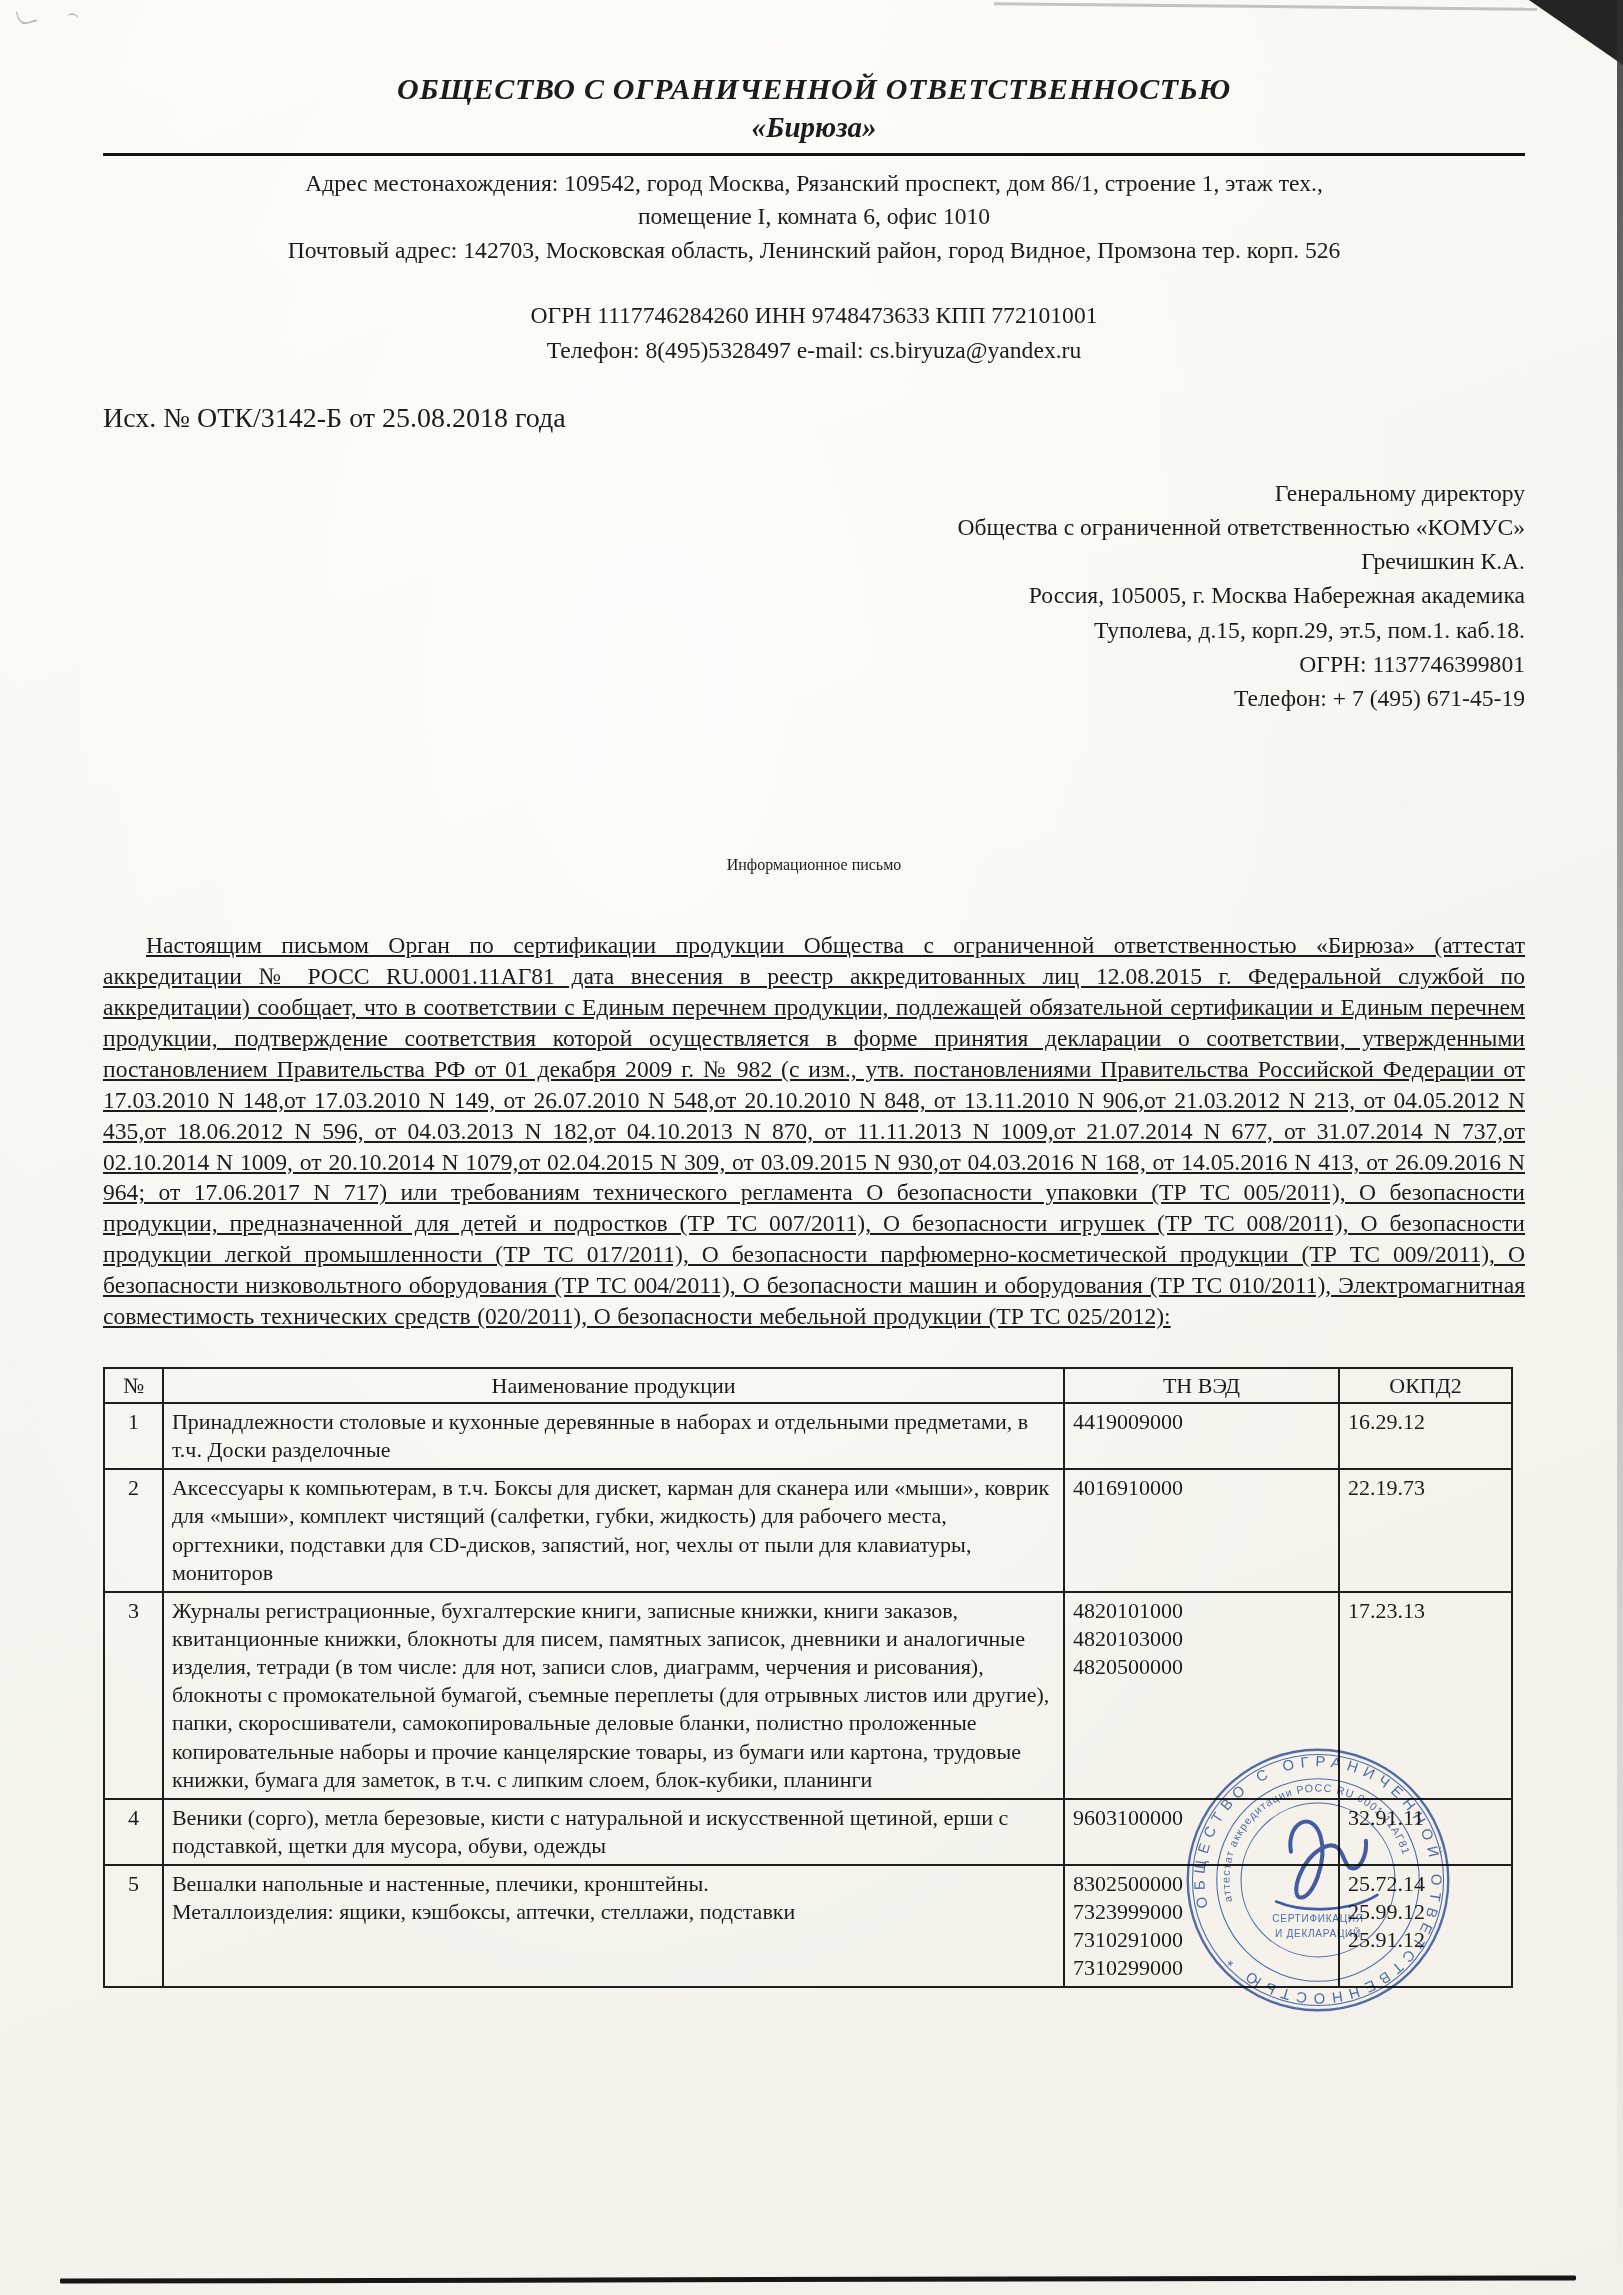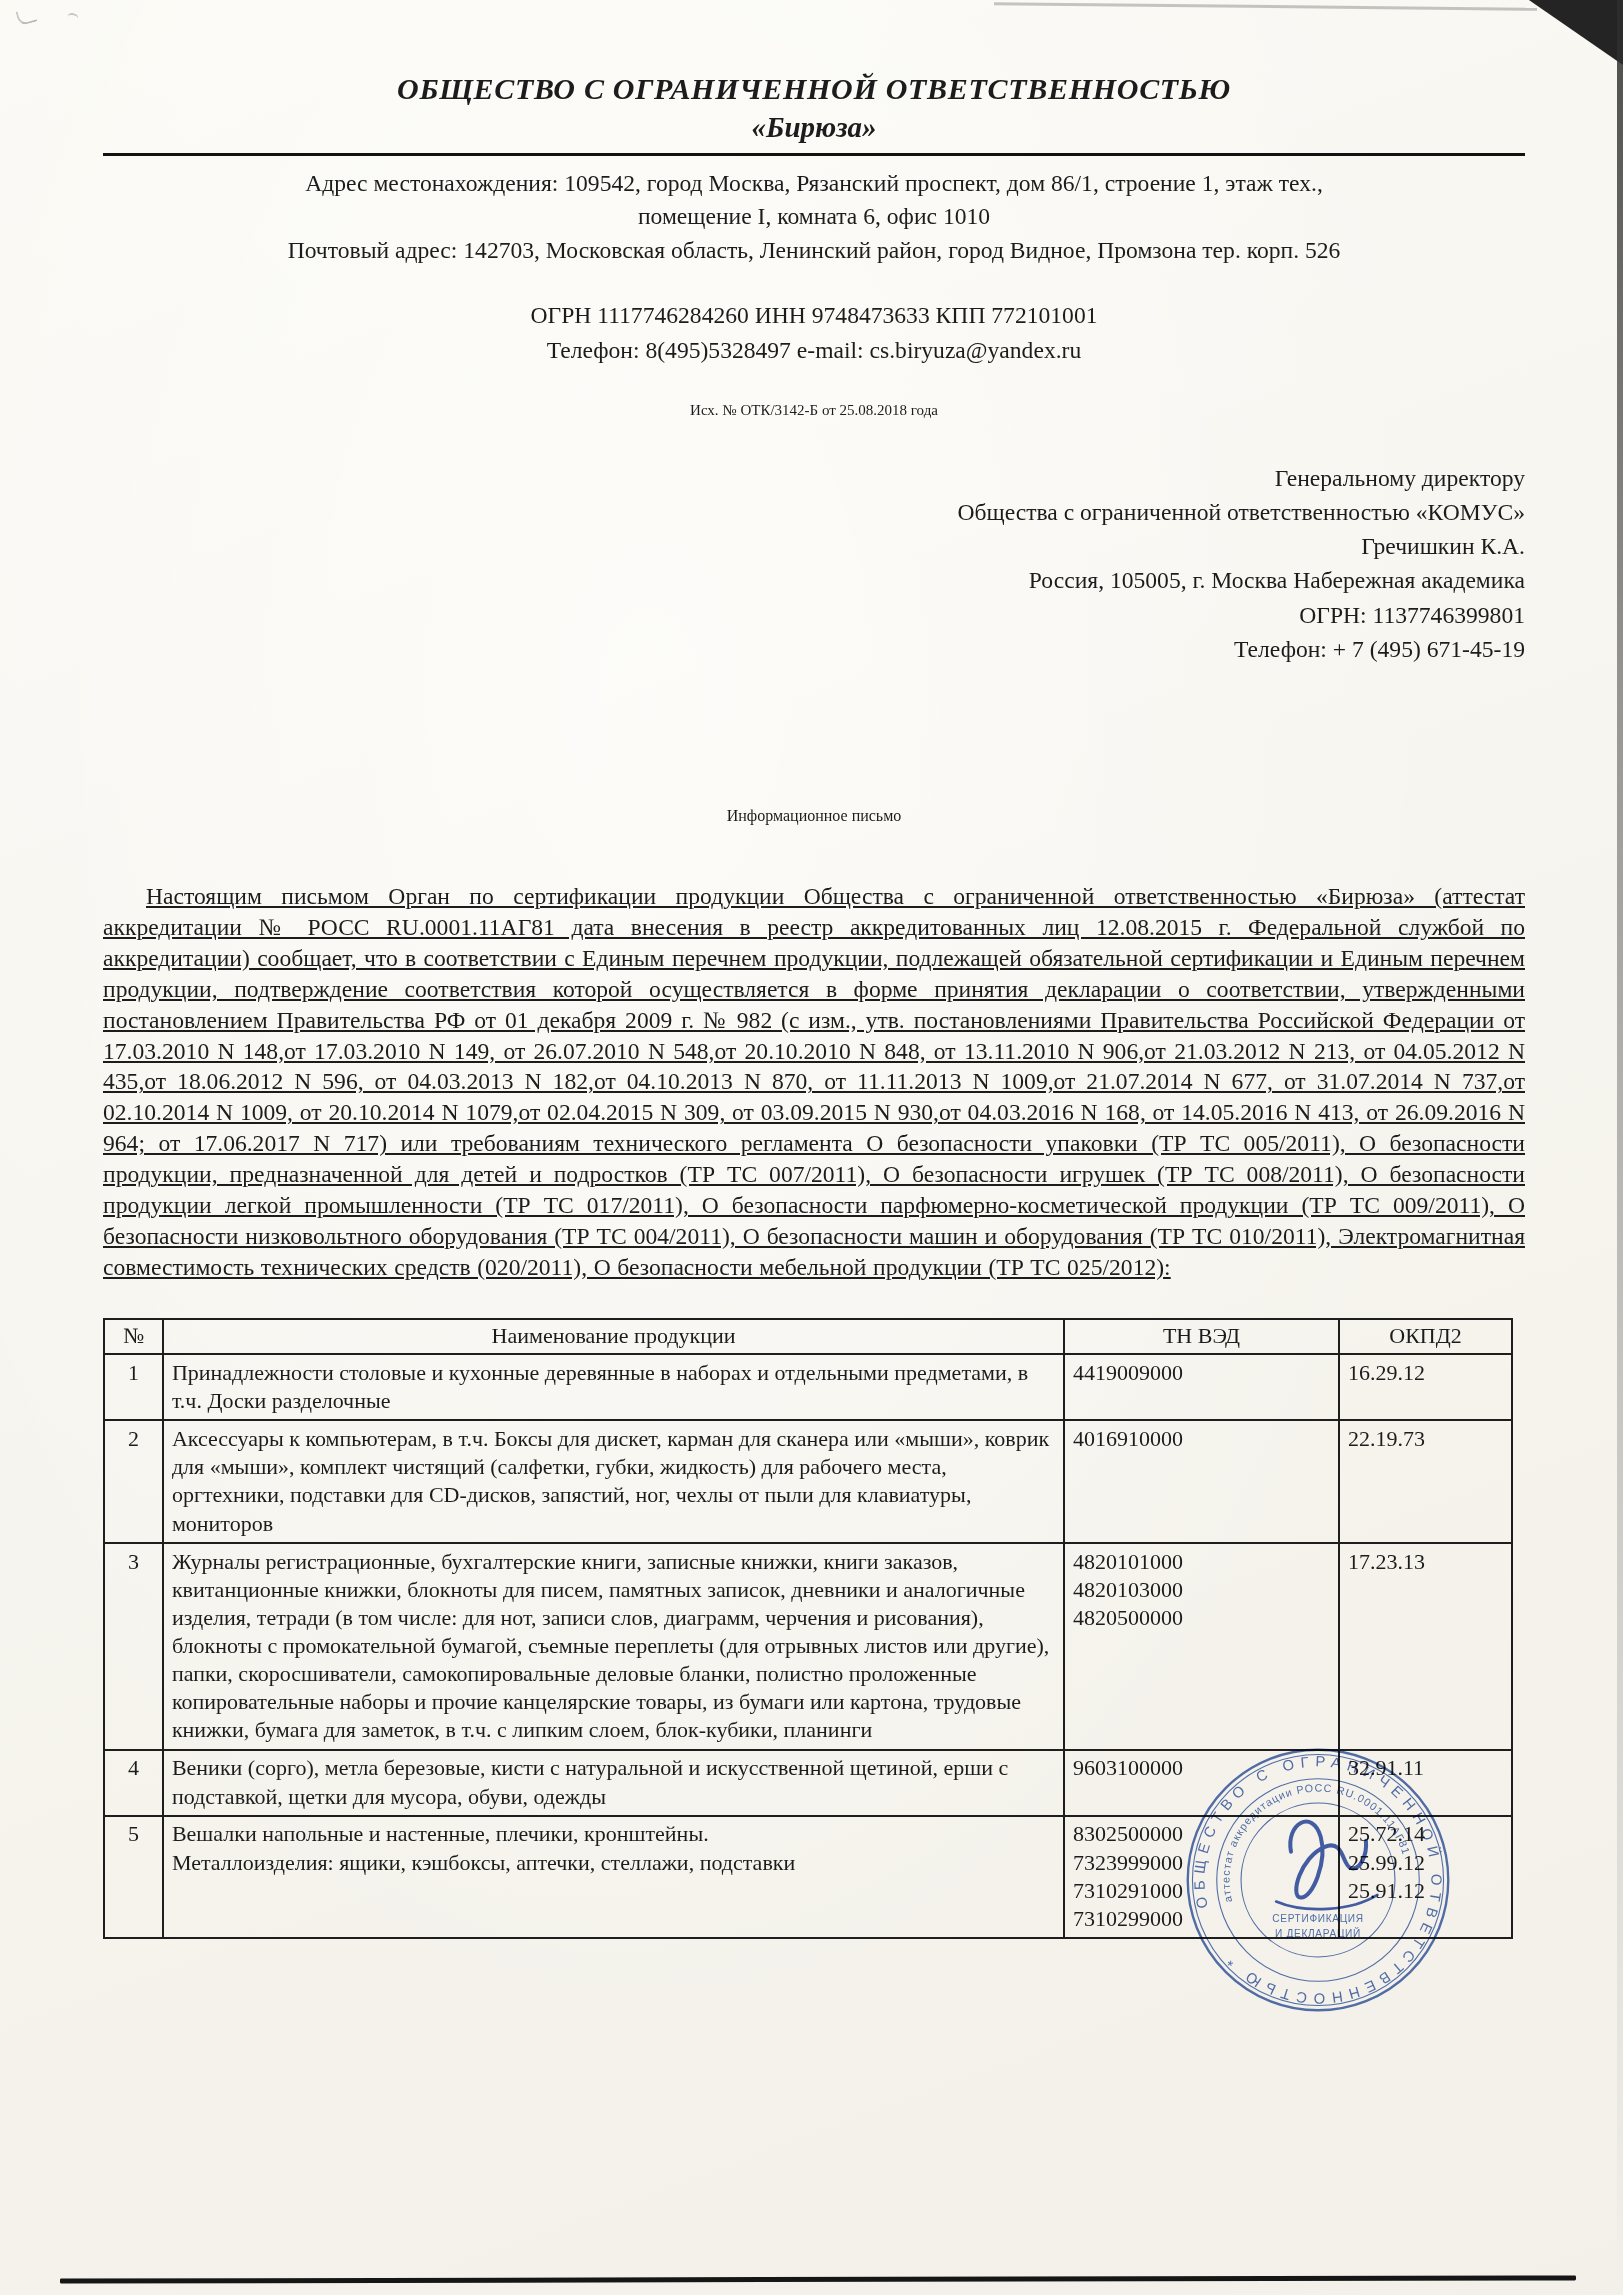--- a/index.html
+++ b/index.html
@@ -17,21 +17,21 @@
   .content{padding:72px 98px 0 103px;}
 
   
   .org-type{font-size:30px;font-weight:bold;font-style:italic;text-align:center;letter-spacing:0.7px;}
   .org-name{font-size:29px;font-weight:bold;font-style:italic;text-align:center;margin-top:5.2px;}
   .head-rule{border-bottom:3.9px solid #121212;margin-top:9.2px;}
   .addr{font-size:23.6px;text-align:center;line-height:1.42;margin-top:10.5px;}
   .addr-cont{font-size:23.6px;text-align:center;line-height:1.42;}
   .ogrn-block{margin-top:31px;text-align:center;font-size:23.6px;line-height:1.45;}
 
-  .outgoing{margin-top:35px;font-size:15px;text-align:center;}
+  .outgoing{margin-top:35px;font-size:28px;text-align:left;}
 
   .recipient{margin-top:42px;text-align:right;font-size:23.6px;line-height:1.45;}
 
   .letter-title{margin-top:141px;text-align:center;font-size:16px;}
 
   .body-par{
     margin-top:56px;font-size:23.6px;line-height:1.31;
     text-align:justify;text-indent:43px;
     word-spacing:0.7px;
     text-decoration:underline;
@@ -107,20 +107,21 @@
       </div>
     </header>
 
     <div class="outgoing">Исх. № ОТК/3142-Б от 25.08.2018 года</div>
 
     <div class="recipient">
       <div>Генеральному директору</div>
       <div>Общества с ограниченной ответственностью «КОМУС»</div>
       <div>Гречишкин К.А.</div>
       <div>Россия, 105005, г. Москва Набережная академика</div>
+      <div>Туполева, д.15, корп.29, эт.5, пом.1. каб.18.</div>
       <div>ОГРН: 1137746399801</div>
       <div>Телефон: + 7 (495) 671-45-19</div>
     </div>
 
     <div class="letter-title">Информационное письмо</div>
 
     <p class="body-par">Настоящим письмом Орган по сертификации продукции Общества с ограниченной ответственностью «Бирюза» (аттестат аккредитации № РОСС RU.0001.11АГ81 дата внесения в реестр аккредитованных лиц  12.08.2015 г. Федеральной службой по аккредитации) сообщает, что в соответствии с Единым перечнем продукции, подлежащей обязательной сертификации и Единым перечнем продукции, подтверждение соответствия которой осуществляется в форме принятия декларации о соответствии, утвержденными постановлением Правительства РФ от 01 декабря 2009 г. № 982 (с изм., утв. постановлениями Правительства Российской Федерации от 17.03.2010 N 148,от 17.03.2010 N 149, от 26.07.2010 N 548,от 20.10.2010 N 848, от 13.11.2010 N 906,от 21.03.2012 N 213, от 04.05.2012 N 435,от 18.06.2012 N 596, от 04.03.2013 N 182,от 04.10.2013 N 870, от 11.11.2013 N 1009,от 21.07.2014 N 677, от 31.07.2014 N 737,от 02.10.2014 N 1009, от 20.10.2014 N 1079,от 02.04.2015 N 309, от 03.09.2015 N 930,от 04.03.2016 N 168, от 14.05.2016 N 413, от 26.09.2016 N 964; от 17.06.2017 N 717) или требованиям технического регламента О безопасности упаковки (ТР ТС 005/2011), О безопасности продукции, предназначенной для детей и подростков (ТР ТС 007/2011), О безопасности игрушек (ТР ТС 008/2011), О безопасности продукции легкой промышленности (ТР ТС 017/2011), О безопасности парфюмерно-косметической продукции (ТР ТС 009/2011), О безопасности низковольтного оборудования (ТР ТС 004/2011), О безопасности машин и оборудования (ТР ТС 010/2011), Электромагнитная совместимость технических средств (020/2011), О безопасности мебельной продукции (ТР ТС 025/2012):</p>
 
     <table class="products">
       <colgroup>

